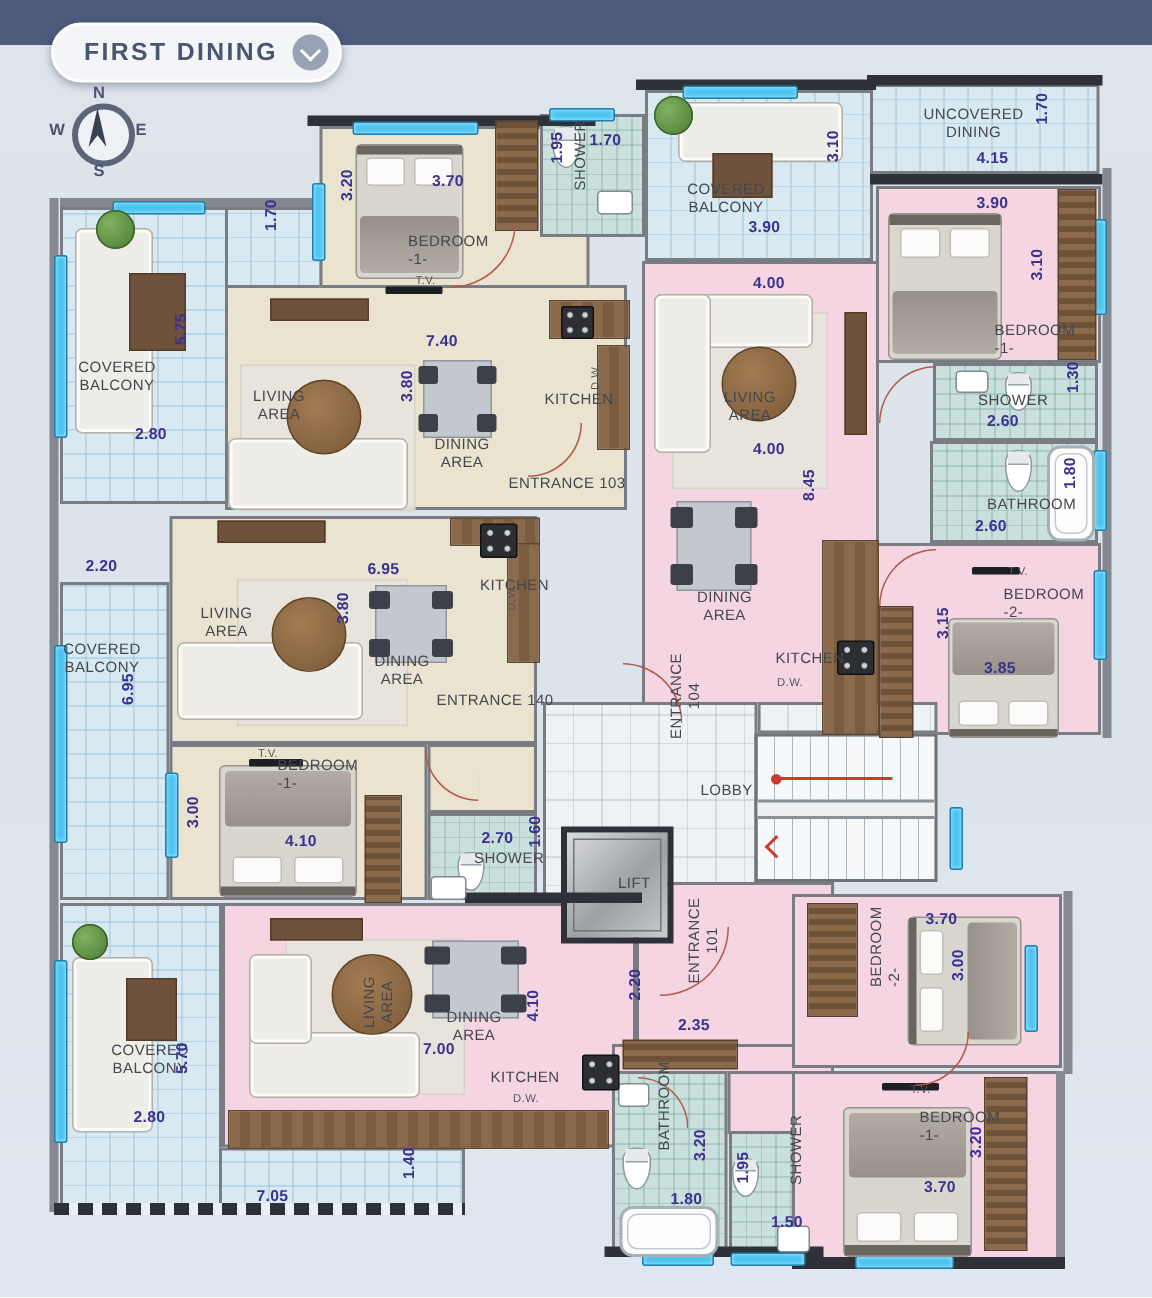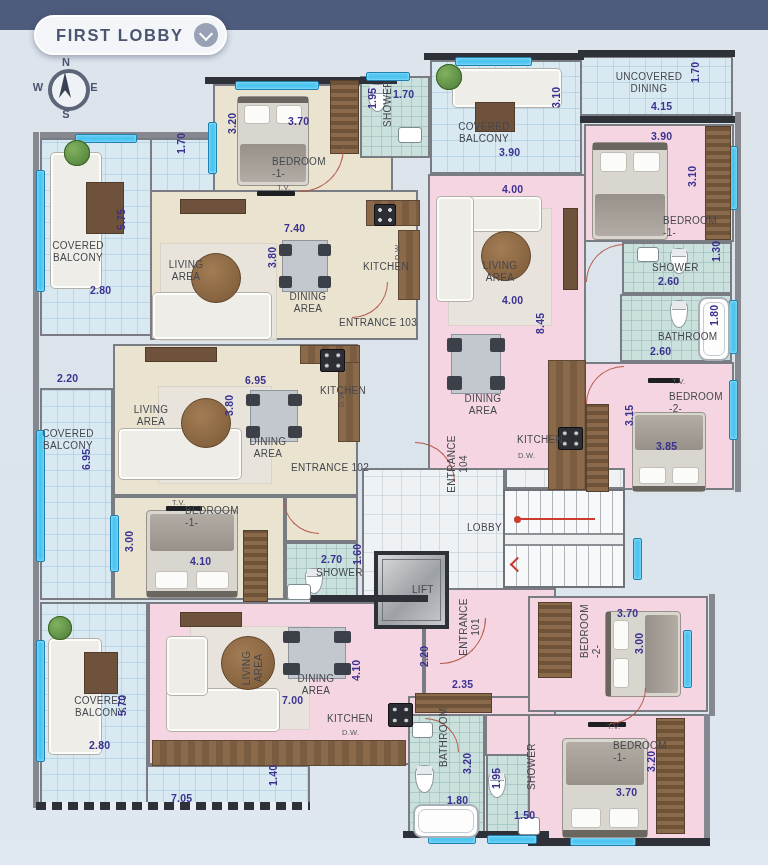--- a/index.html
+++ b/index.html
@@ -90,21 +90,21 @@
   .door-tr{border-left:none;border-bottom:none;border-radius:0 100% 0 0}
   .door-tl{border-right:none;border-bottom:none;border-radius:100% 0 0 0}
 </style>
 </head>
 <body>
 
 <div class="page">
   <div class="topbar"></div>
 
   <div class="badge">
-    <span class="badge-title">FIRST LOBBY</span>
+    <span class="badge-title">FIRST DINING</span>
     <span class="badge-chev"></span>
   </div>
 
   <div class="compass">
     <span class="c-ring"></span>
     <span class="c-needle"></span>
     <span class="c-letter c-n">N</span>
     <span class="c-letter c-e">E</span>
     <span class="c-letter c-s">S</span>
     <span class="c-letter c-w">W</span>
@@ -326,21 +326,21 @@
       <div class="lbl" style="left: 669px; top: 403px; width: 0px; height: auto;">BEDROOM -2-</div>
       <div class="lbl wrap" style="left: 500px; top: 272px; width: 50px; height: auto;">LIVING AREA</div>
       <div class="lbl wrap" style="left: 483px; top: 405px; width: 50px; height: auto;">DINING AREA</div>
       <div class="lbl" style="left: 517px; top: 440px; width: 0px; height: auto;">KITCHEN</div>
       <div class="lbl small" style="left: 518px; top: 456px; width: 0px; height: auto;">D.W.</div>
       <div class="lbl vert wrap" style="left: 458px; top: 464px; width: 66px; height: auto;">ENTRANCE 104</div>
       <div class="lbl wrap" style="left: 151px; top: 416px; width: 50px; height: auto;">LIVING AREA</div>
       <div class="lbl wrap" style="left: 268px; top: 448px; width: 50px; height: auto;">DINING AREA</div>
       <div class="lbl" style="left: 320px; top: 391px; width: 0px; height: auto;">KITCHEN</div>
       <div class="lbl vert small" style="left: 342px; top: 407px; width: 0px; height: auto;">D.W.</div>
-      <div class="lbl wrap" style="left: 330px; top: 468px; width: 80px; height: auto;">ENTRANCE 102</div>
+      <div class="lbl wrap" style="left: 330px; top: 468px; width: 80px; height: auto;">ENTRANCE 140</div>
       <div class="lbl wrap" style="left: 68px; top: 440px; width: 60px; height: auto;">COVERED BALCONY</div>
       <div class="lbl small" style="left: 172px; top: 503px; width: 0px; height: auto;">T.V.</div>
       <div class="lbl" style="left: 185px; top: 517px; width: 0px; height: auto;">BEDROOM -1-</div>
       <div class="lbl" style="left: 316px; top: 573px; width: 0px; height: auto;">SHOWER</div>
       <div class="lbl" style="left: 467px; top: 528px; width: 0px; height: auto;">LOBBY</div>
       <div class="lbl" style="left: 412px; top: 590px; width: 0px; height: auto;">LIFT</div>
       <div class="lbl vert wrap" style="left: 470px; top: 627px; width: 66px; height: auto;">ENTRANCE 101</div>
       <div class="lbl vert wrap" style="left: 253px; top: 668px; width: 50px; height: auto;">LIVING AREA</div>
       <div class="lbl wrap" style="left: 316px; top: 685px; width: 50px; height: auto;">DINING AREA</div>
       <div class="lbl" style="left: 327px; top: 719px; width: 0px; height: auto;">KITCHEN</div>

